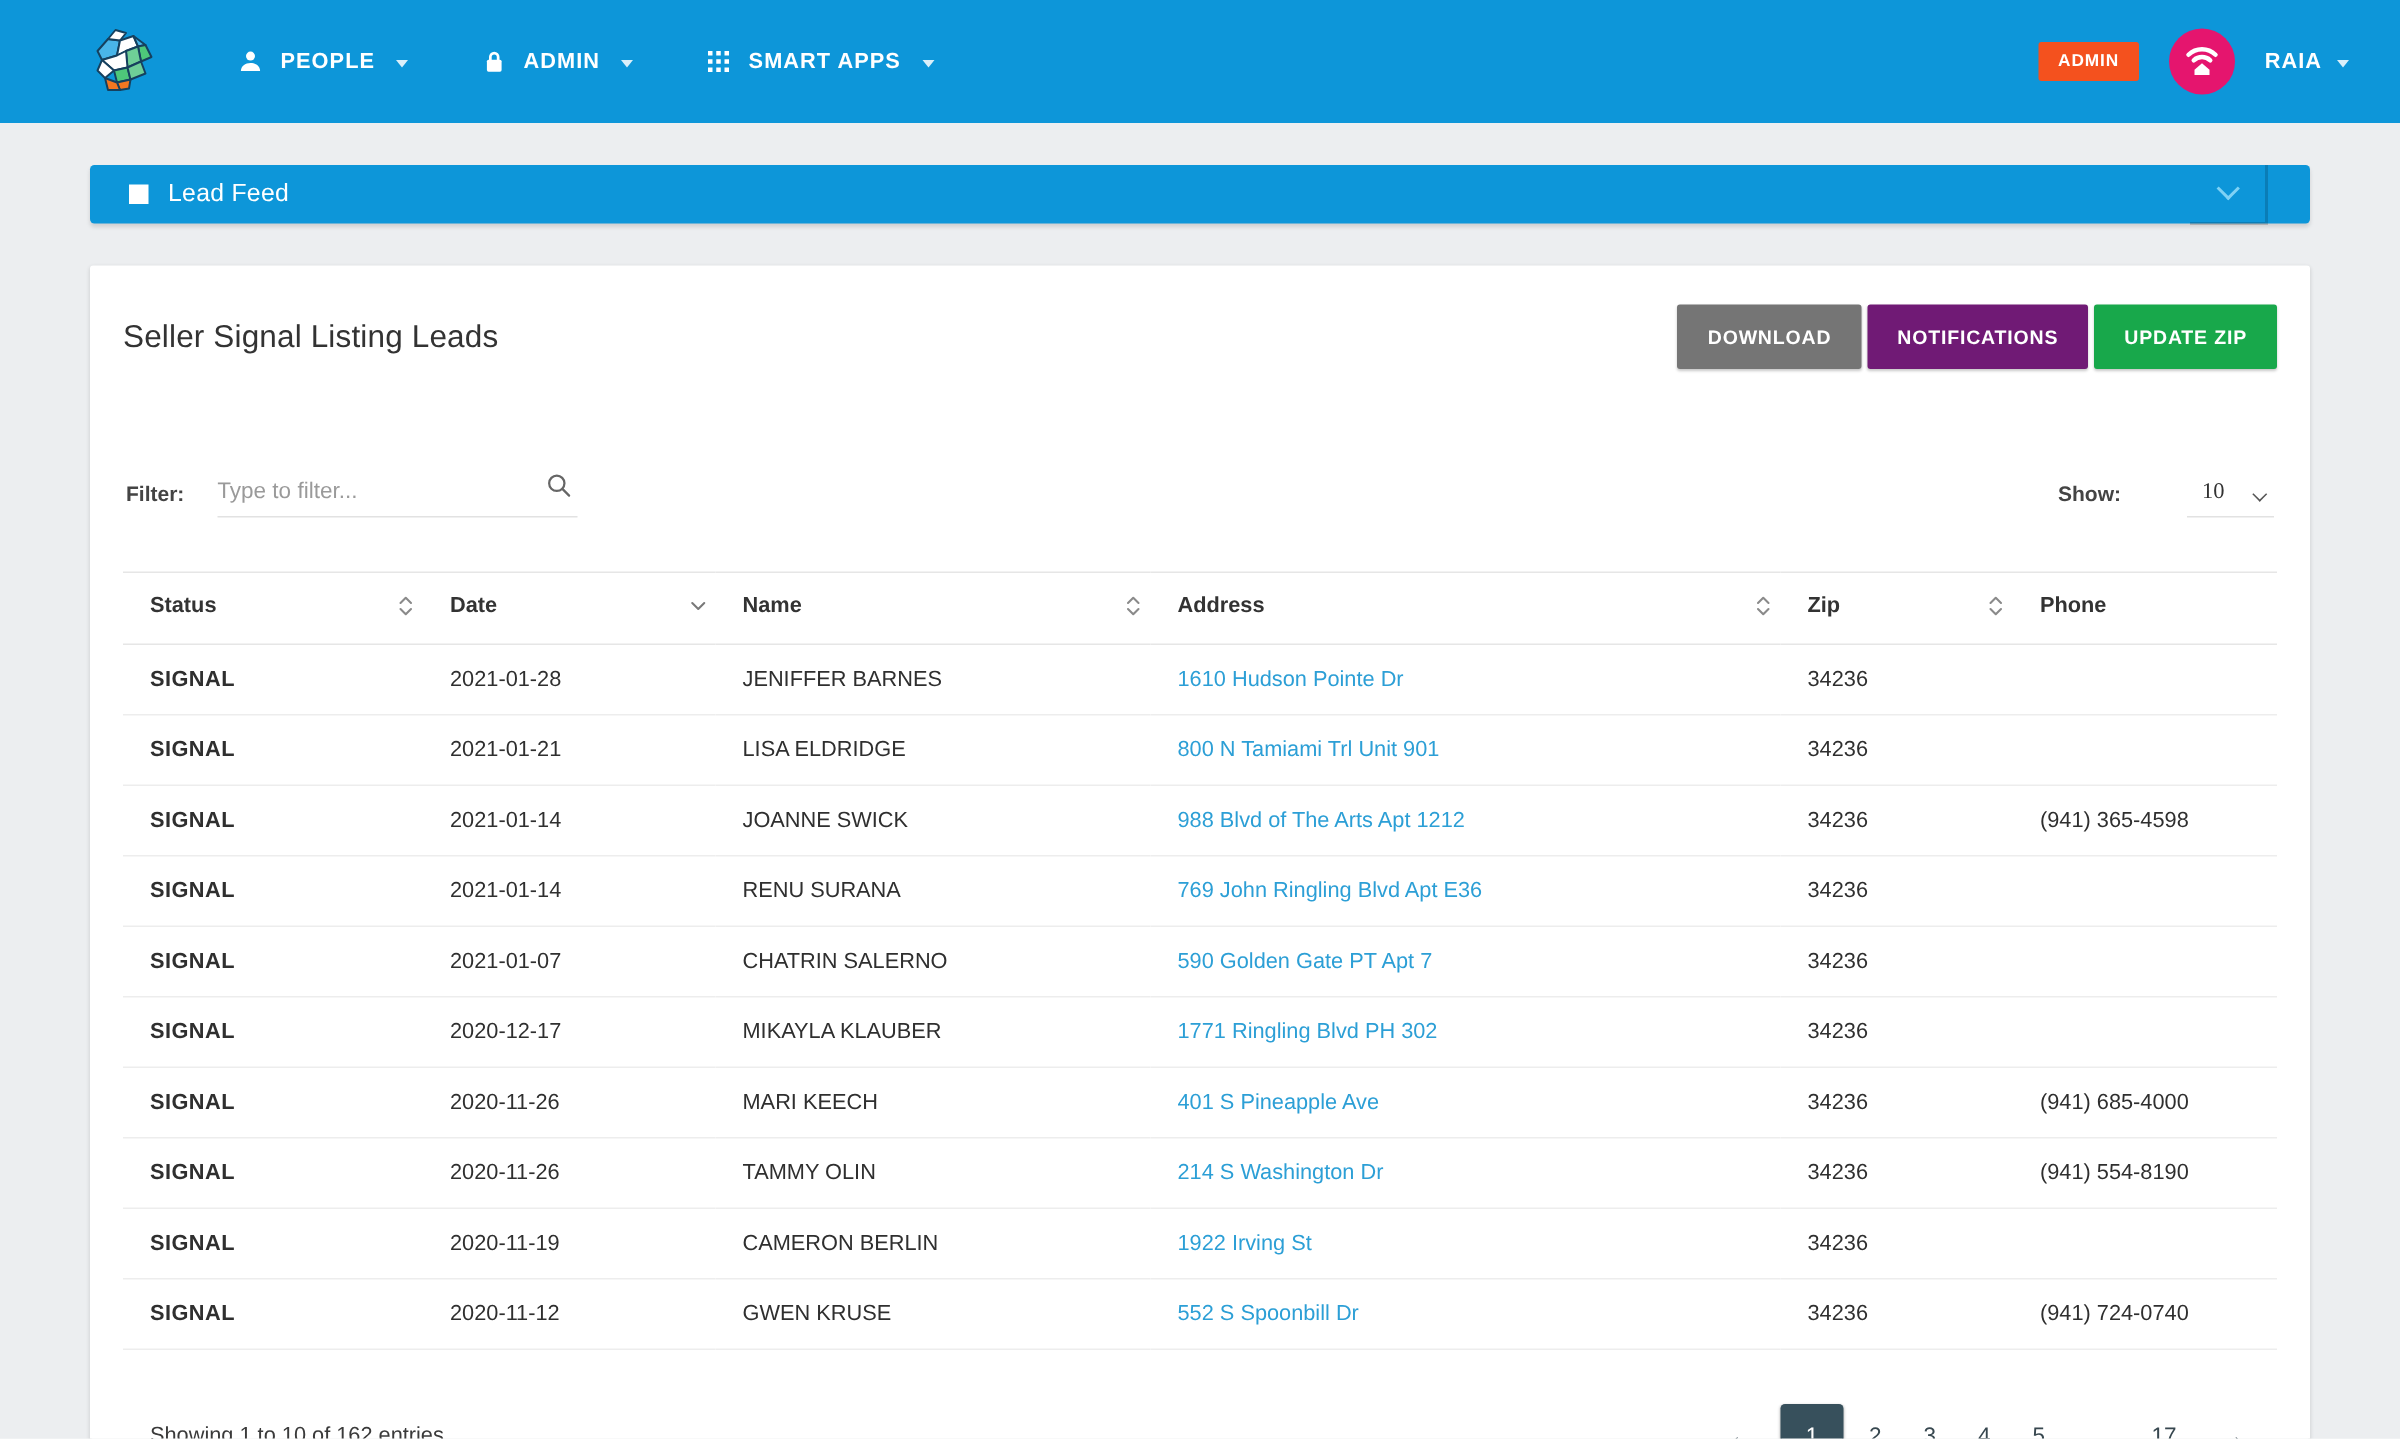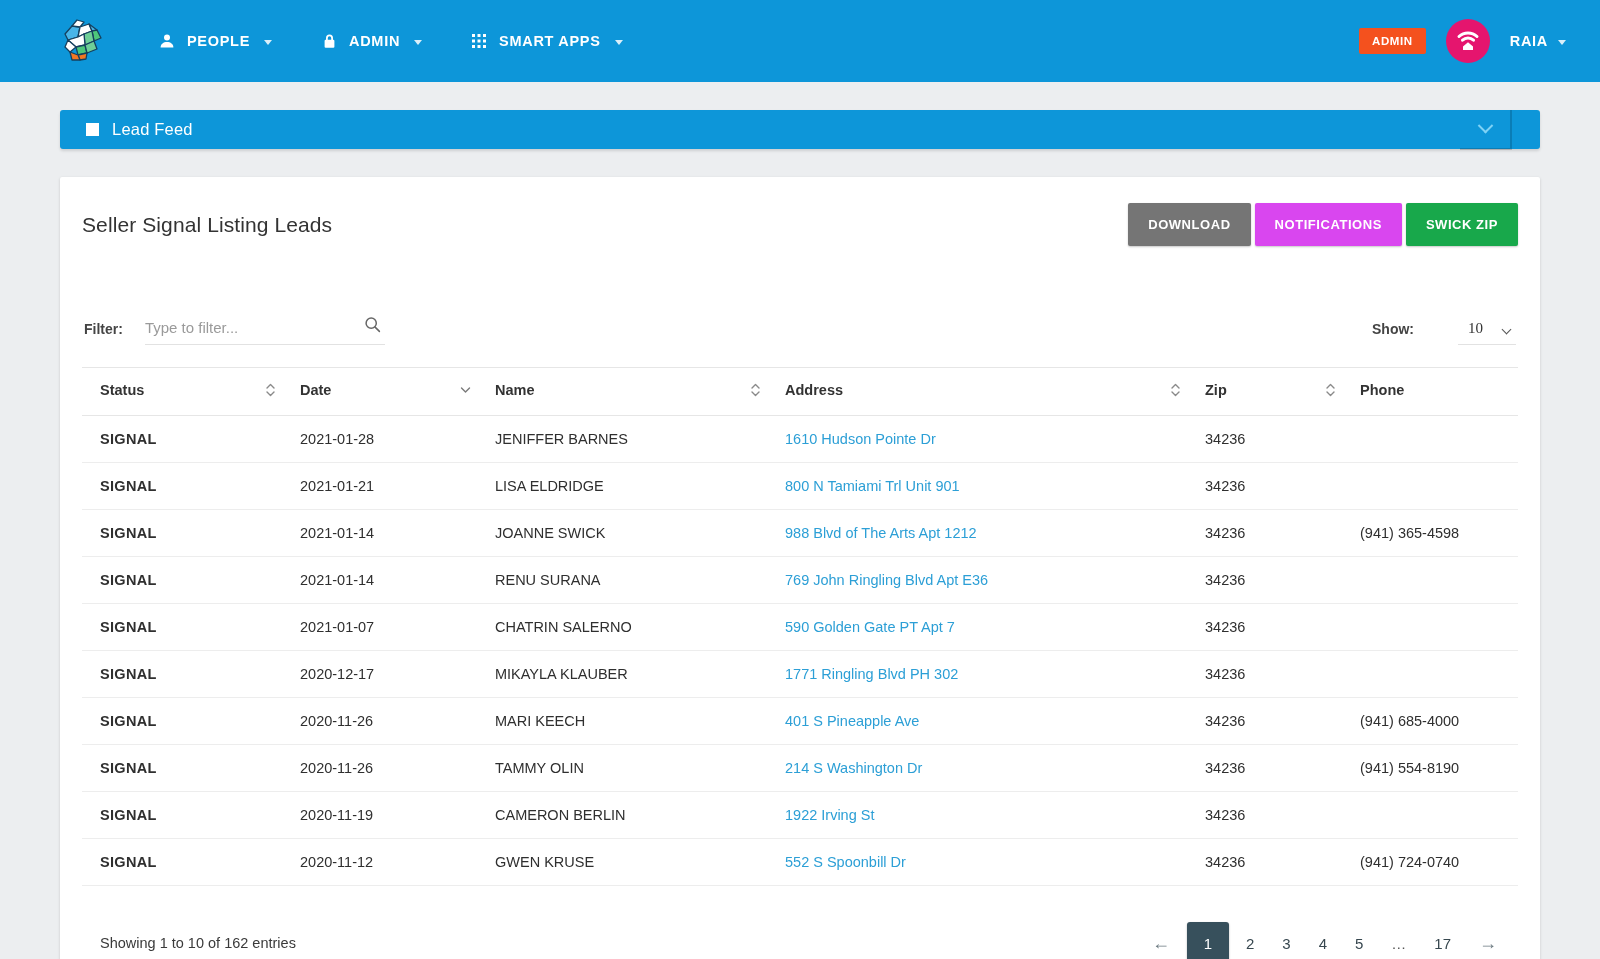--- a/index.html
+++ b/index.html
@@ -132,21 +132,21 @@
     font-size: 13px;
     font-weight: bold;
     letter-spacing: 0.55px;
     padding: 14px 20px;
     border-radius: 2px;
     cursor: pointer;
     font-family: "Liberation Sans", sans-serif;
     box-shadow: 0 1px 2px rgba(0,0,0,0.22);
   }
   .btn-download { background: #757575; }
-  .btn-notifications { background: #d946ef; }
+  .btn-notifications { background: #701a75; }
   .btn-updatezip { background: #18a84b; }
 
   
   .filter-row {
     display: flex;
     align-items: flex-end;
     margin-top: 44px;
     padding: 0 2px;
   }
   .filter-label {
@@ -202,21 +202,21 @@
   .select-caret {
     position: absolute; right: 6px; bottom: 12px;
     width: 7px; height: 7px;
     border-right: 1.8px solid #555;
     border-bottom: 1.8px solid #555;
     transform: rotate(45deg);
     pointer-events: none;
   }
 
   
-  table { width: 100%; border-collapse: collapse; margin-top: 22px; }
+  table { width: 100%; border-collapse: collapse; margin-top: 36px; }
   thead th {
     text-align: left;
     font-size: 14.5px;
     font-weight: bold;
     color: #333;
     padding: 14px 6px 17px 18px;
     border-bottom: 1px solid #e6e6e6;
     border-top: 1px solid #e6e6e6;
     white-space: nowrap;
   }
@@ -360,21 +360,21 @@
     </span>
   </div>
 
   <div class="card">
 
     <div class="card-head">
       <div class="card-title">Seller Signal Listing Leads</div>
       <div class="card-actions">
         <button class="btn btn-download">DOWNLOAD</button>
         <button class="btn btn-notifications">NOTIFICATIONS</button>
-        <button class="btn btn-updatezip">SWICK ZIP</button>
+        <button class="btn btn-updatezip">UPDATE ZIP</button>
       </div>
     </div>
 
     <div class="filter-row">
       <span class="filter-label">Filter:</span>
       <span class="filter-field">
         <input class="filter-input" type="text" placeholder="Type to filter..." style="">
         <span class="search-ico">
           <svg width="17" height="17" viewBox="0 0 17 17" fill="none" stroke="#666" stroke-width="1.5">
             <circle cx="7.2" cy="7.2" r="5.1"></circle>

